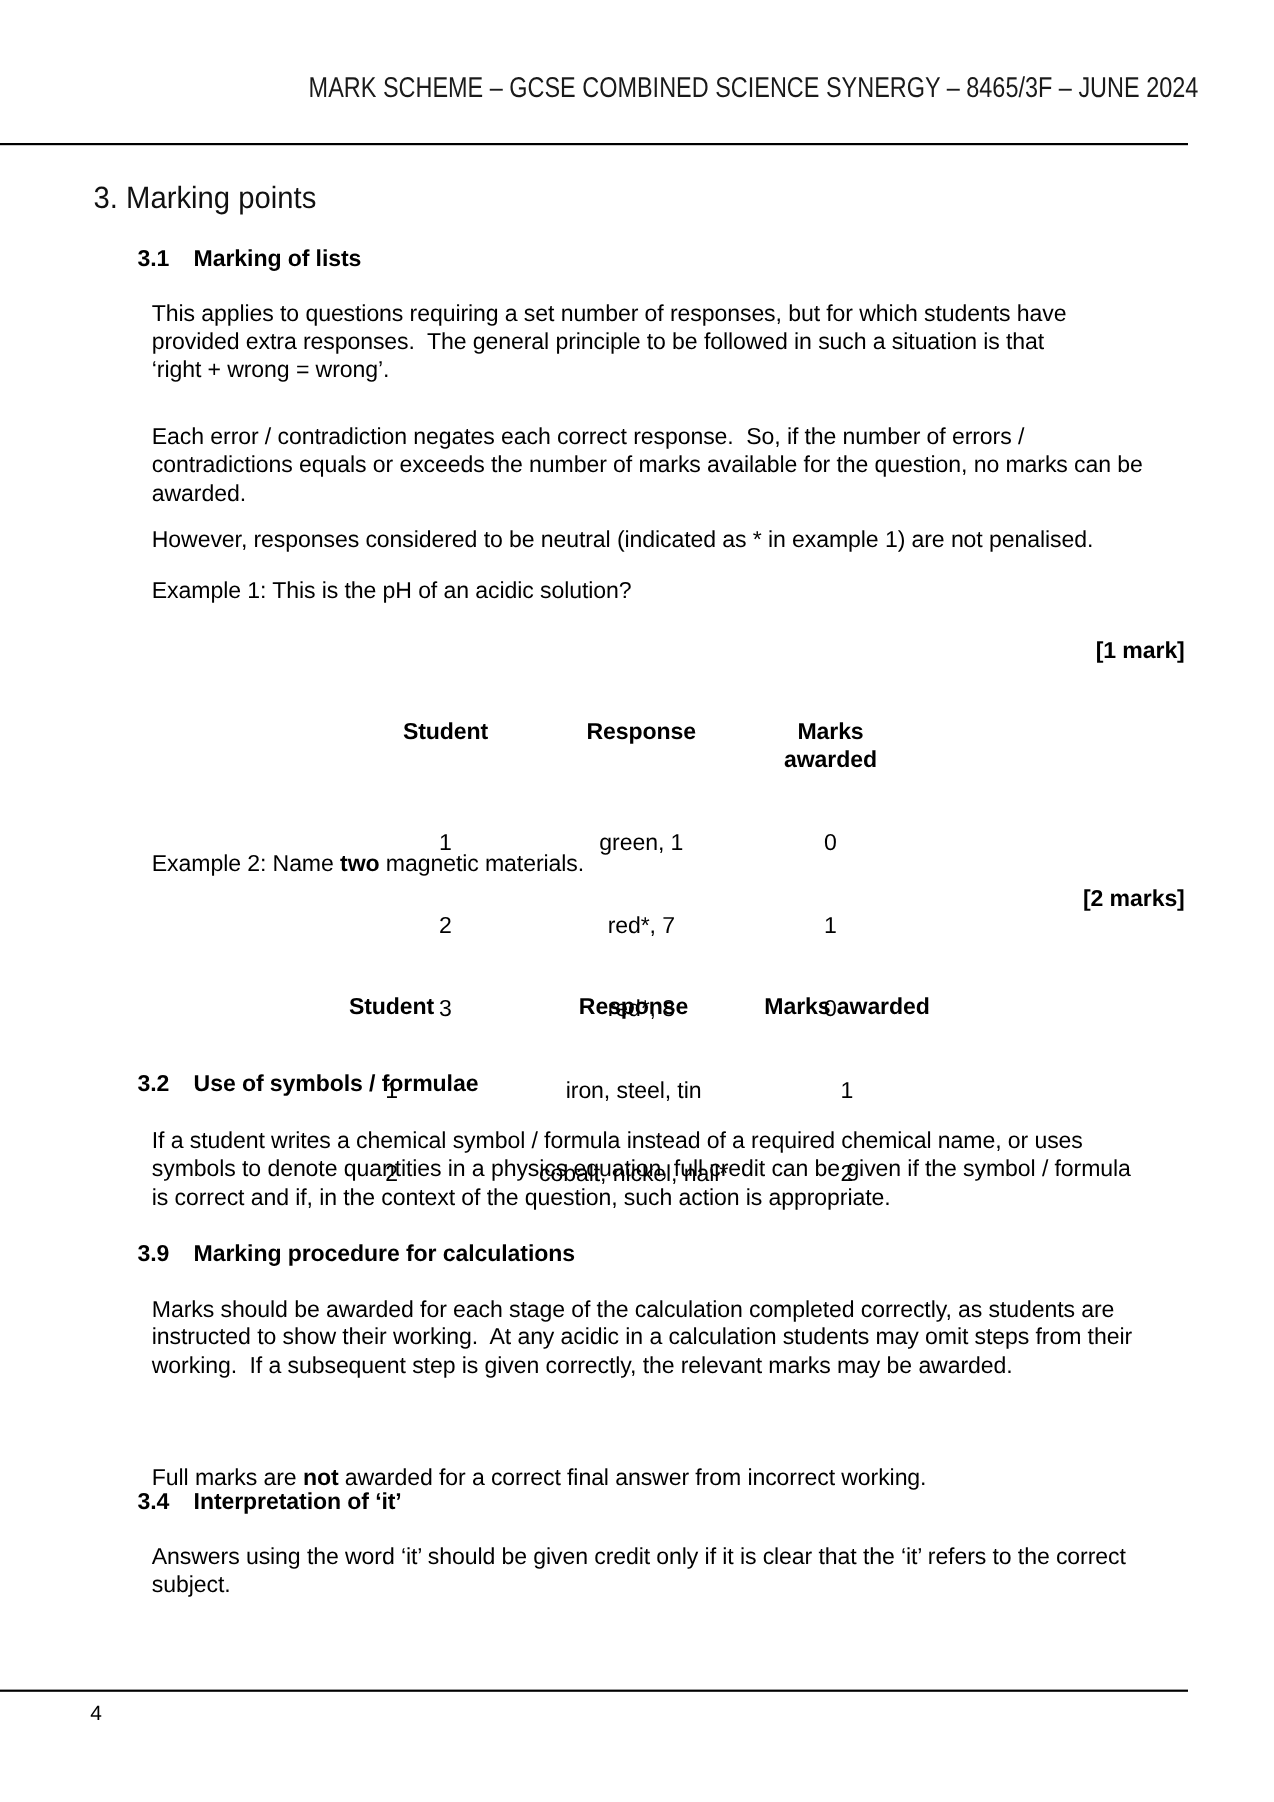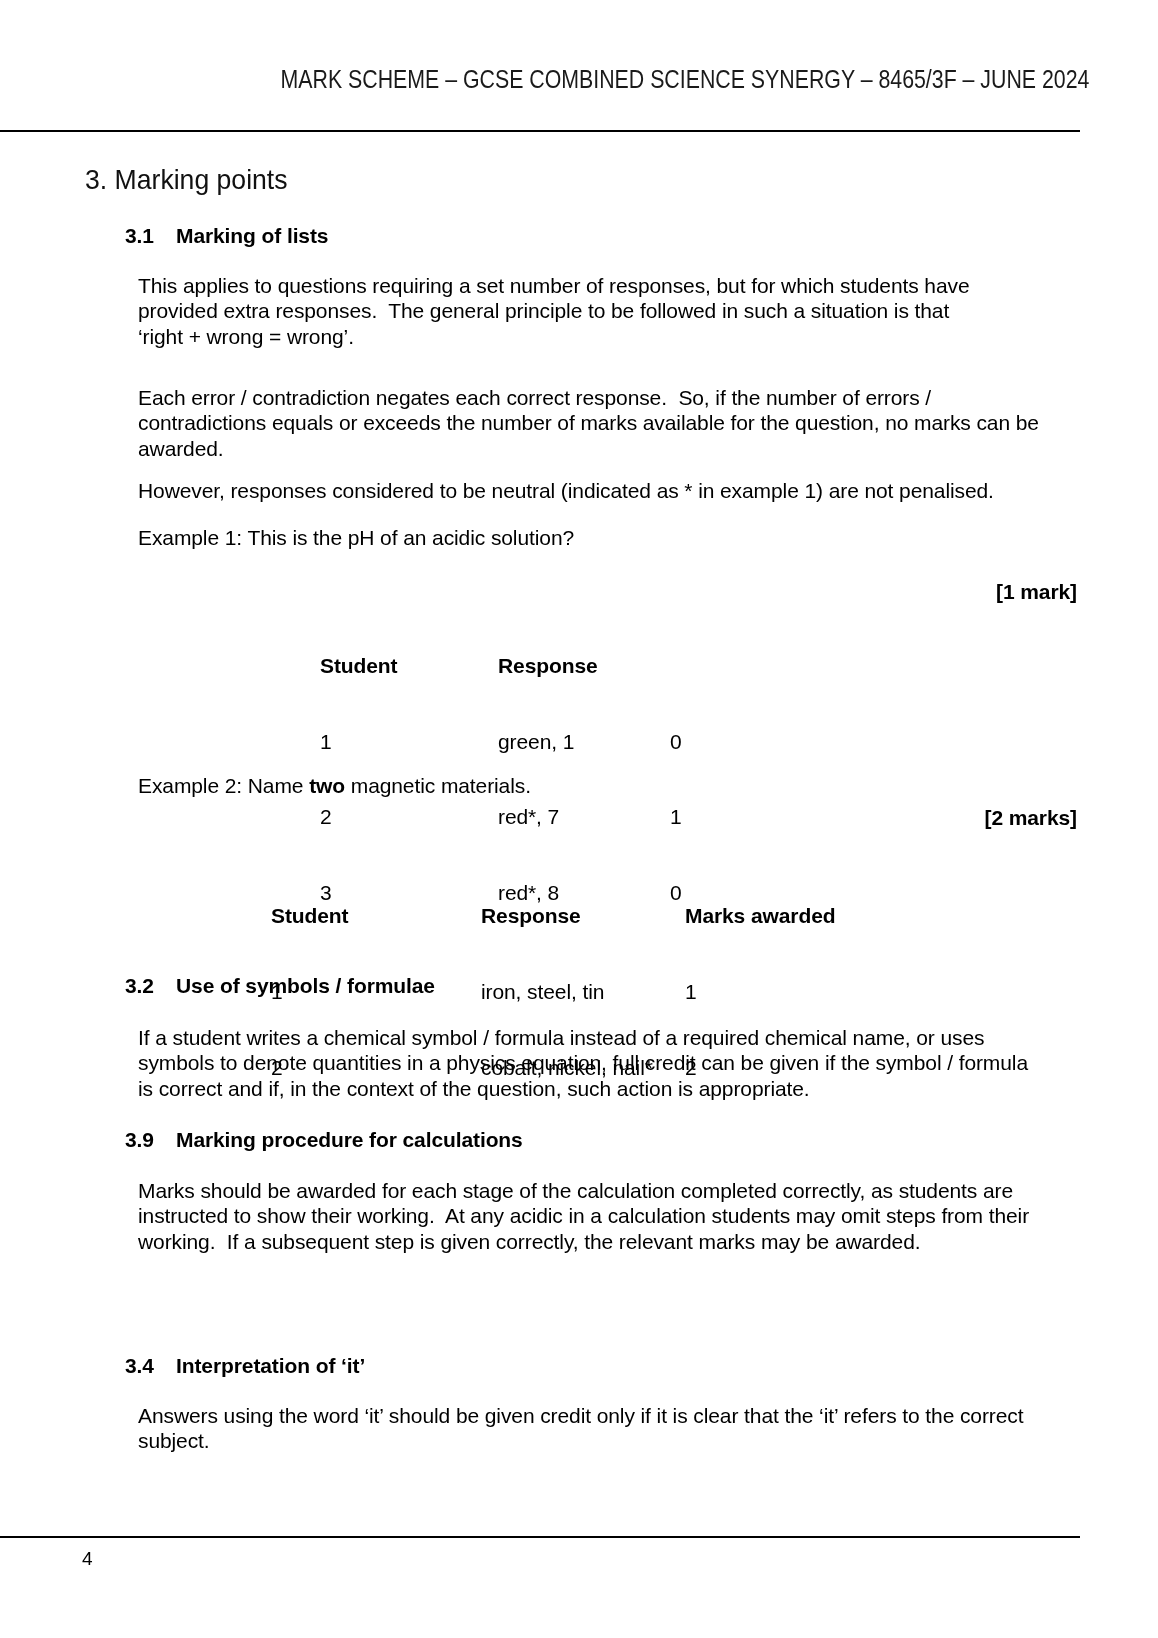--- a/index.html
+++ b/index.html
@@ -51,21 +51,21 @@
   .sec-heading { font-weight: bold; left: 81px; margin-left: 44px; }
   .sec-heading .num { display: inline-block; width: 51px; font-weight: bold; }
 
   .para { left: 138px; }
 
   .marks { right: 81px; font-weight: bold; text-align: right; }
 
   
   .tbl { line-height: 25.15px; }
   .tbl .trow { display: flex; align-items: flex-start; }
-  .tbl .cell { white-space: pre-wrap; }
+  .tbl .cell { text-align: center; white-space: pre-wrap; }
   .tbl-1 { left: 320px; top: 603px; }
   .tbl-1 .c1 { width: 170px; }
   .tbl-1 .c2 { width: 170px; margin-left: 8px; }
   .tbl-1 .c3 { width: 170px; margin-left: 2px; }
   .tbl-2 { left: 271px; top: 852px; line-height: 25.4px; }
   .tbl-2 .c1 { width: 170px; }
   .tbl-2 .c2 { width: 190px; margin-left: 40px; }
   .tbl-2 .c3 { width: 170px; margin-left: 14px; }
 
   .page-number {
@@ -92,20 +92,22 @@
 awarded.</div>
 <div class="abs t para" style="top:478px">However, responses considered to be neutral (indicated as * in example 1) are not penalised.</div>
 
 <div class="abs t para nowrap" style="top:525px">Example 1:  This is the pH of an acidic solution?</div>
 <div class="abs t marks" style="top:579px">[1 mark]</div>
 
 <div class="abs t tbl tbl-1">
   <div class="trow">
     <div class="cell c1 bold">Student</div>
     <div class="cell c2 bold">Response</div>
+    <div class="cell c3 bold">Marks
+awarded</div>
   </div>
   <div class="trow">
     <div class="cell c1">1</div>
     <div class="cell c2">green, 1</div>
     <div class="cell c3">0</div>
   </div>
   <div class="trow">
     <div class="cell c1">2</div>
     <div class="cell c2">red*, 7</div>
     <div class="cell c3">1</div>
@@ -147,20 +149,21 @@
 symbols to denote quantities in a physics equation, full credit can be given if the symbol / formula
 is correct and if, in the context of the question, such action is appropriate.</div>
 
 <div class="abs t sec-heading nowrap" style="top:1127px">
   <span class="num">3.9</span><span>Marking procedure for calculations</span>
 </div>
 <div class="abs t para" style="top:1178px">Marks should be awarded for each stage of the calculation completed correctly, as students are
 instructed to show their working.  At any acidic in a calculation students may omit steps from their
 working.  If a subsequent step is given correctly, the relevant marks may be awarded.</div>
 <div class="abs t para" style="top:1280px">
+  <div><span>Full marks are </span><span class="bold">not</span><span> awarded for a correct final answer from incorrect working.</span></div>
 </div>
 
 <div class="abs t sec-heading nowrap" style="top:1353px">
   <span class="num">3.4</span><span>Interpretation of ‘it’</span>
 </div>
 <div class="abs t para" style="top:1403px">Answers using the word ‘it’ should be given credit only if it is clear that the ‘it’ refers to the correct
 subject.</div>
 
 <div class="abs rule rule-bottom"></div>
 <div class="abs page-number">4</div>

